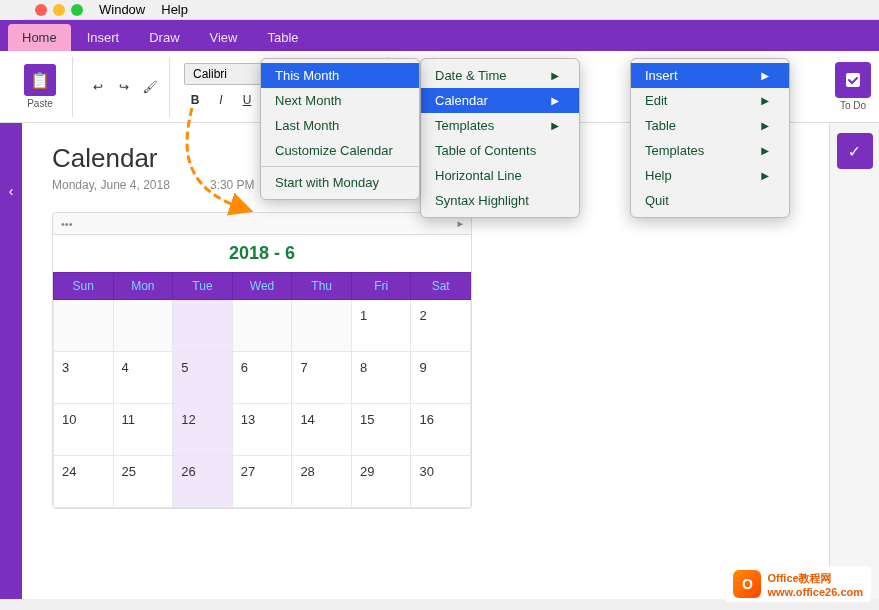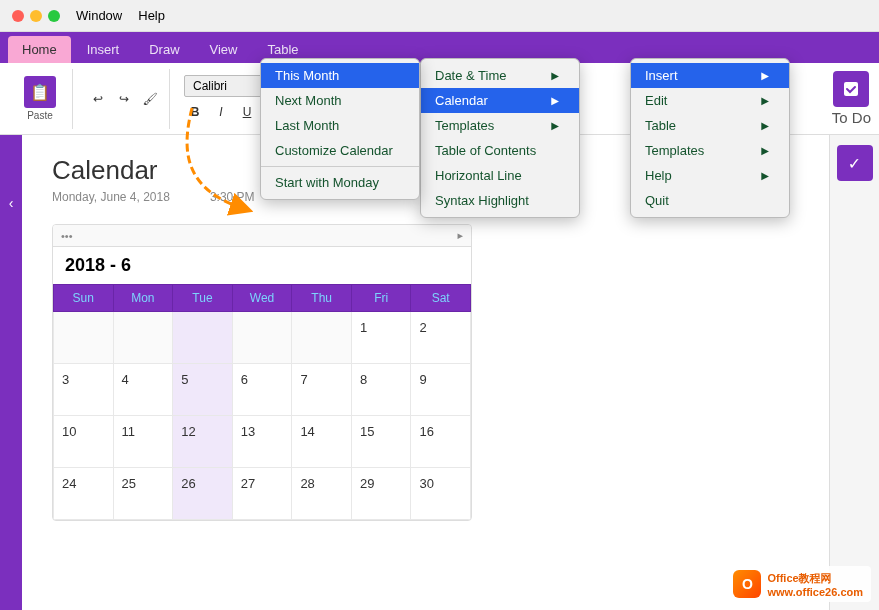--- a/index.html
+++ b/index.html
@@ -7,27 +7,28 @@
       font-family: -apple-system, 'Helvetica Neue', Arial, sans-serif;
       width: 879px;
       height: 610px;
       overflow: hidden;
       background: #f0f0f0;
       position: relative;
     }
 
     
     .title-bar {
-      height: 32px;
+      height: 20px;
       background: #f0f0f0;
       display: flex;
       align-items: center;
       justify-content: space-between;
       padding: 4px 12px;
       border-bottom: 1px solid #ddd;
+      margin-left: 23px;
     }
     .title-bar-left { display: flex; align-items: center; gap: 8px; }
     .traffic-lights { display: flex; gap: 6px; }
     .traffic-light { width: 12px; height: 12px; border-radius: 50%; }
     .tl-red { background: #ff5f57; }
     .tl-yellow { background: #ffbd2e; }
     .tl-green { background: #28c940; }
     .title-bar-center {
       position: absolute; left: 50%; transform: translateX(-50%);
       font-size: 13px; color: #333; font-weight: 500;
@@ -183,21 +184,22 @@
       padding: 4px 8px;
       background: #f9f9f9;
       border-bottom: 1px solid #ddd;
       font-size: 11px;
       color: #888;
     }
     .cal-title {
       font-size: 18px;
       font-weight: bold;
       padding: 8px 12px;
-      color: #000000;
+      color: #15803d;
+      text-align: center;
     }
     .cal-table {
       width: 100%;
       border-collapse: collapse;
     }
     .cal-table th {
       background: #7b2fbe;
       color: #7dd3fc;
       font-size: 12px;
       font-weight: 500;
@@ -374,21 +376,21 @@
       <div class="tb-btn">☰</div>
     </div>
 
     <div style="margin-left:auto;display:flex;flex-direction:column;align-items:center;gap:2px;">
       <div style="width:36px;height:36px;background:#7b2fbe;border-radius:4px;display:flex;align-items:center;justify-content:center;">
         <svg width="20" height="20" viewBox="0 0 20 20" fill="none">
             <rect x="3" y="3" width="14" height="14" rx="2" fill="white"></rect>
             <path d="M6 10l3 3 5-5" stroke="#7b2fbe" stroke-width="2" stroke-linecap="round"></path>
           </svg>
       </div>
-      <span style="font-size:15px;color:#555;">To Do</span>
+      <span style="font-size:10px;color:#555;">To Do</span>
     </div>
   </div>
 </div>
 
 <div class="main-area">
 
   <div class="sidebar">
     <div class="sidebar-arrow">‹</div>
   </div>
 

